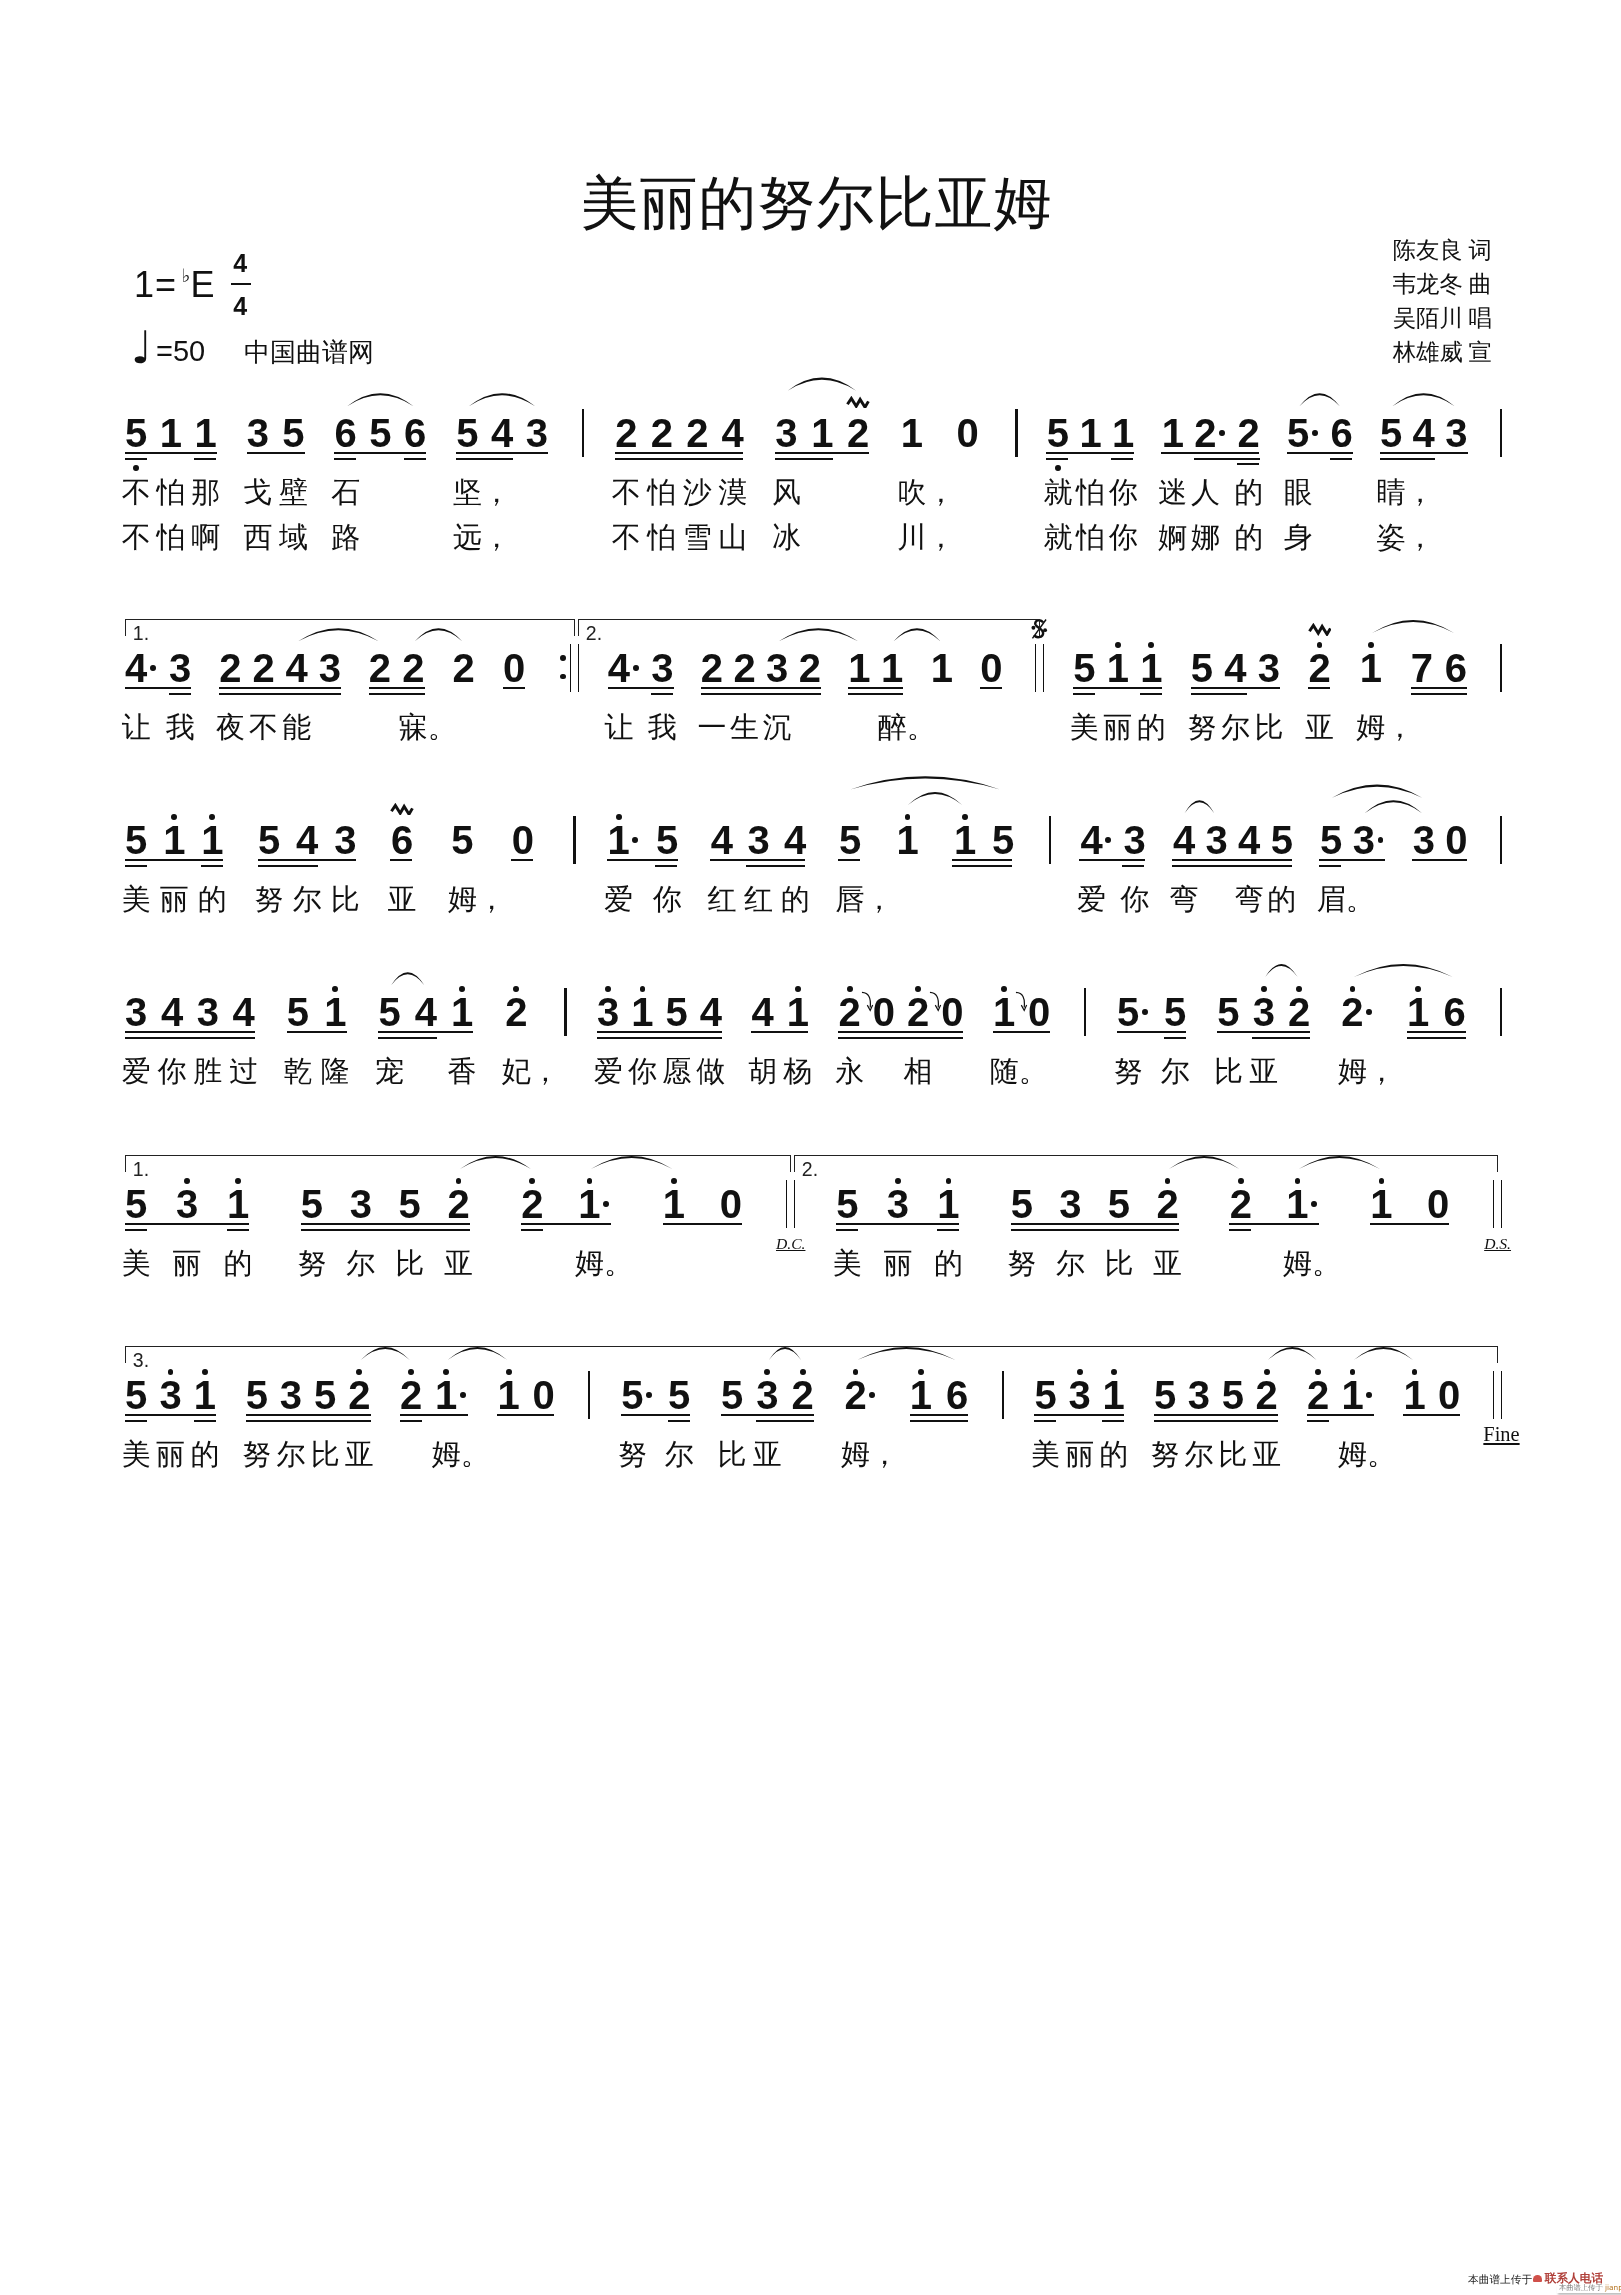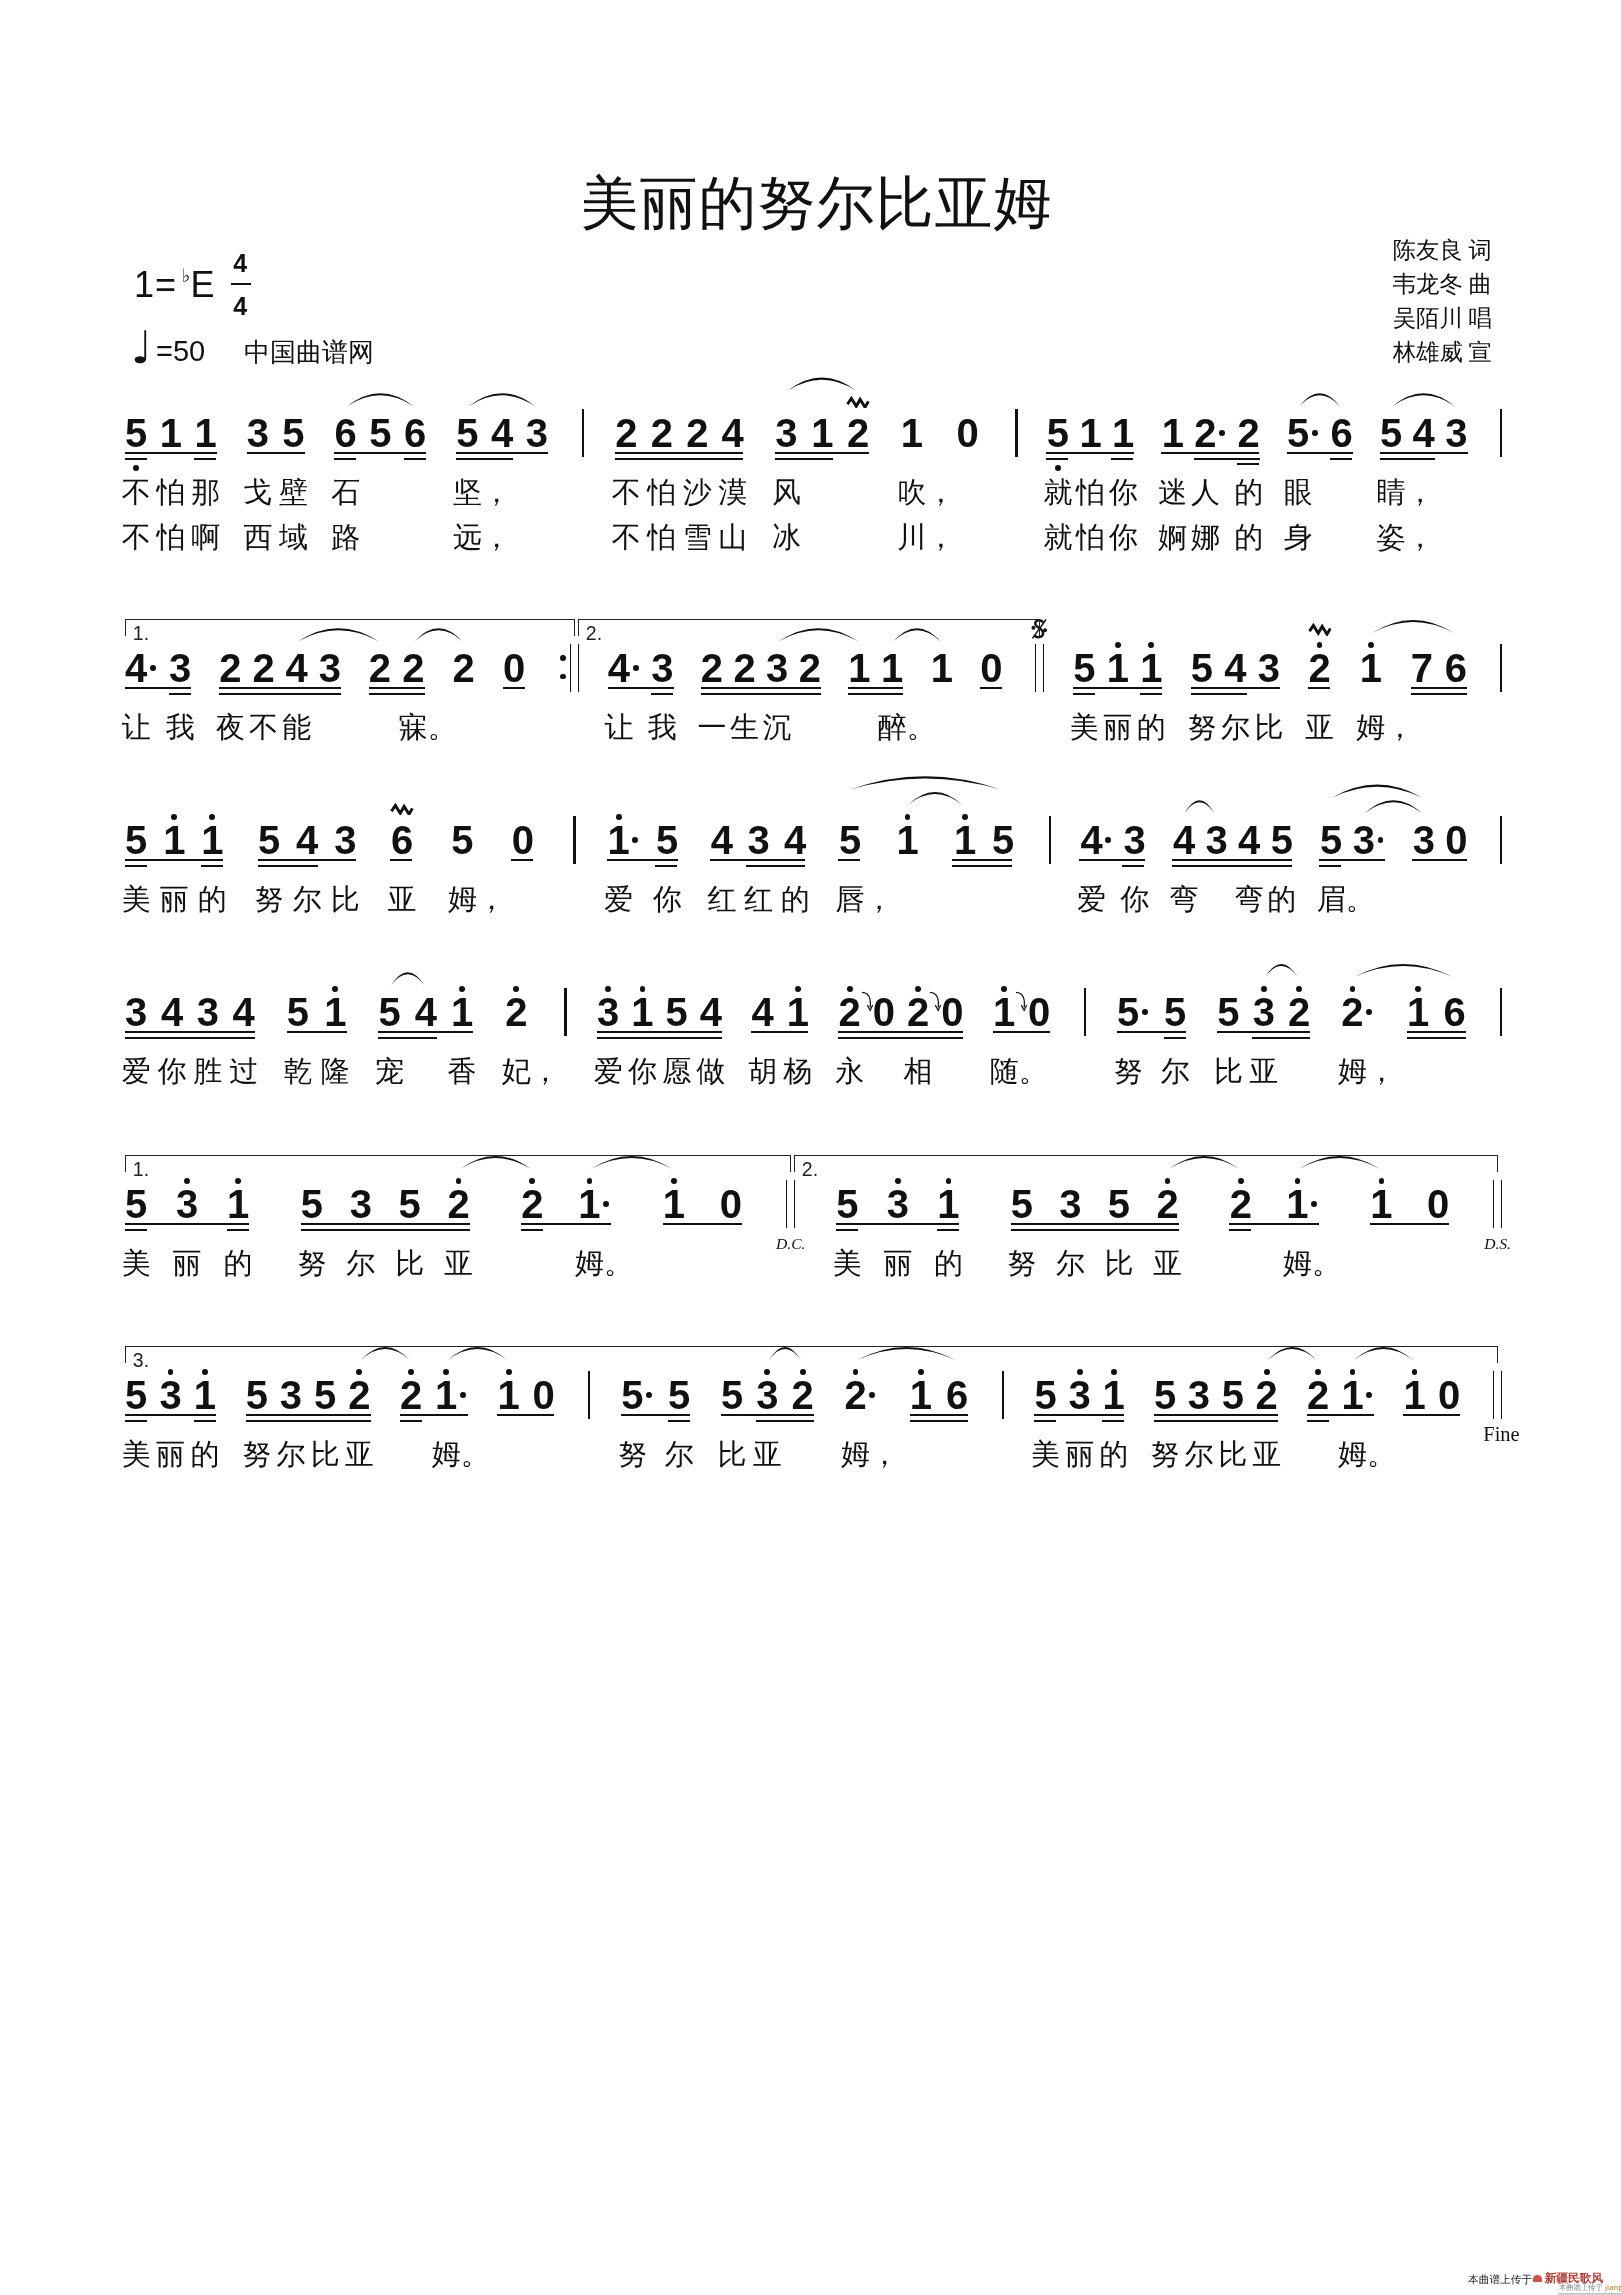--- a/index.html
+++ b/index.html
@@ -49,21 +49,21 @@
 .lyr .punc{position:absolute;left:100%;top:0;}
 .ul{position:absolute;height:2.4px;background:#111;}
 .bar{flex:none;position:relative;height:48px;margin-top:-4.4px;}
 .bar.single{width:2.4px;background:#111;}
 .bar.double,.bar.final,.bar.repeat-end{width:8.8px;box-sizing:border-box;border-left:1.9px solid #111;border-right:1.9px solid #111;}
 .bar.repeat-end{margin-left:11.7px;}
 .rdot{position:absolute;left:-10.7px;width:5.8px;height:5.8px;border-radius:50%;background:#111;}
 .rdot.r1{top:11.7px;}
 .rdot.r2{top:30px;}
 .segno{position:absolute;left:50%;margin-left:-9.2px;top:-26px;width:18.5px;height:21.4px;}
-.mark-below{position:absolute;left:50%;transform:translateX(-50%);top:56px;font:italic 15.6px/15.6px "Liberation Serif",serif;white-space:nowrap;}
+.mark-below{position:absolute;left:50%;transform:translateX(-50%);top:56px;font:italic 15.6px/15.6px "Liberation Serif",serif;white-space:nowrap;text-decoration:underline;}
 .mark-below.fine{font:normal 20.4px/20.4px "Liberation Serif",serif;top:53px;margin-left:3.9px;}
 .slurs{position:absolute;left:0;top:-68px;overflow:visible;pointer-events:none;}
 .volta{position:absolute;top:-29px;height:16.5px;box-sizing:border-box;border-top:1.9px solid #222;border-left:1.5px solid #222;border-right:1.5px solid #222;}
 .volta-label{position:absolute;left:6.8px;top:4.4px;font:19.5px/19.5px "Liberation Sans",sans-serif;color:#222;}
 
 .contact{left:541px;top:1589px;font:24px/27px "Liberation Sans",sans-serif;white-space:nowrap;}
 .wm1{left:1468px;top:2274px;font:10.7px/12.7px "DejaVu Sans",sans-serif;color:#222;white-space:nowrap;}
 .wm-logo{left:1533px;top:2272px;font:bold 11.7px/13.6px "DejaVu Sans",sans-serif;color:#b0403a;white-space:nowrap;}
 .wm-logo .dot{display:inline-block;width:8.8px;height:6.8px;border-radius:4.4px 4.4px 1px 1px;background:#d0504a;margin-right:2.9px;vertical-align:middle;}
 .wm2{left:1557px;top:2284px;font:7.3px/8.8px "DejaVu Serif",serif;color:#777;white-space:nowrap;background:#fff;padding:0 1.9px;box-shadow:1px 1.5px 1.9px rgba(0,0,0,0.25);}
@@ -1345,17 +1345,17 @@
           <path d="M2524.75,109 Q2585.6015625,55 2646.453125,109 Q2585.6015625,64 2524.75,109 Z" fill="#111"></path>
         </svg>
         <div class="volta" style="left: 0px; width: 1373px;">
           <span class="volta-label">3.</span>
         </div>
       </div>
     </div>
 
 
   <div class="abs wm1">本曲谱上传于</div>
-  <div class="abs wm-logo"><span class="dot"></span><span>新疆民歌风</span></div>
+  <div class="abs wm-logo"><span class="dot"></span><span>联系人电话</span></div>
   <div class="abs wm2"><span>本曲谱上传于</span> <span class="dom">jianpu.cn</span></div>
 
 </div>
 
 
 </body></html>

